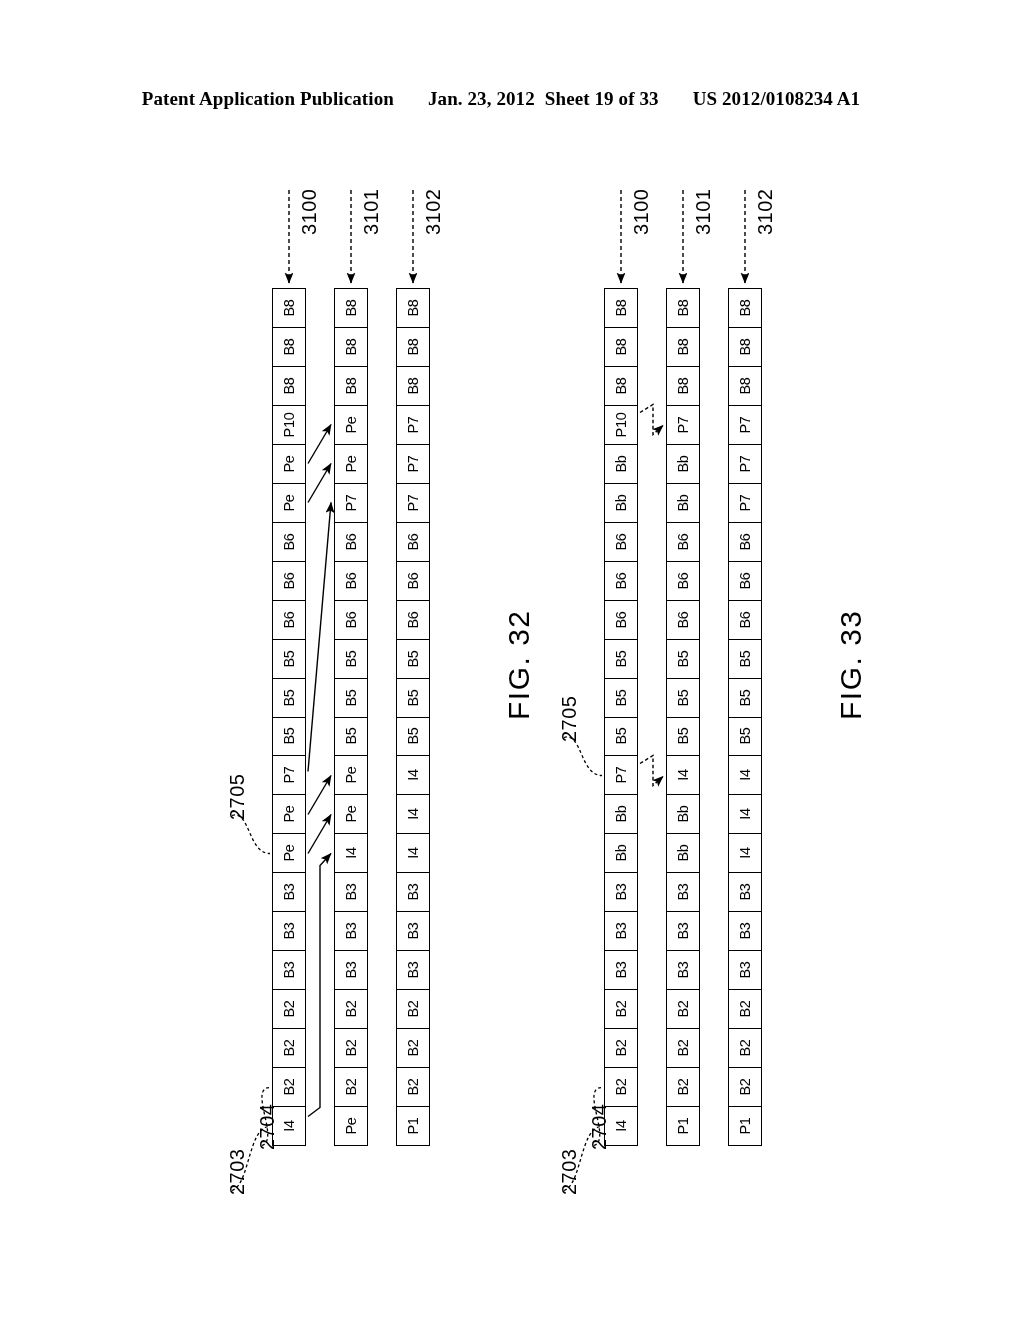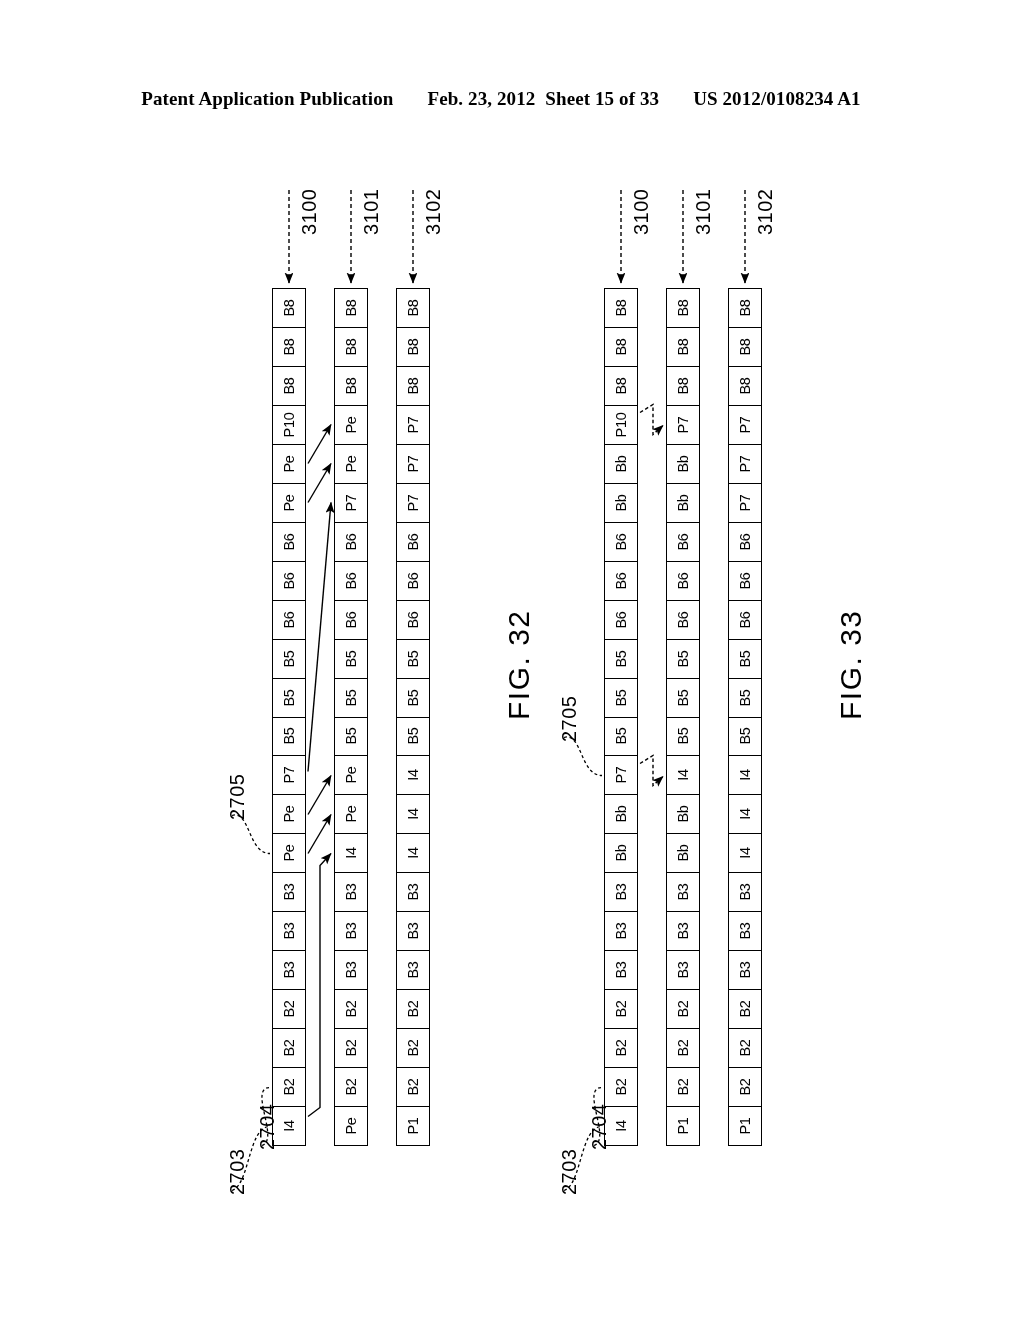--- a/index.html
+++ b/index.html
@@ -111,23 +111,23 @@
     width: 1024px; height: 1320px;
     pointer-events: none;
   }
 </style>
 </head>
 <body>
 
 <div id="pub-header">
   <span class="hdr-seg">Patent Application Publication</span>
   <span class="gap-a"></span>
-  <span class="hdr-seg">Feb. 23, 2012</span>
+  <span class="hdr-seg">Jan. 23, 2012</span>
   <span class="gap-b"></span>
-  <span class="hdr-seg">Sheet 15 of 33</span>
+  <span class="hdr-seg">Sheet 19 of 33</span>
   <span class="gap-c"></span>
   <span class="hdr-seg">US 2012/0108234 A1</span>
 </div>
 
 <div id="figure-canvas">
     <div class="figure-group" style="left: 0px;">
       <div class="strip" style="left: 272px; top: 288px; height: 858px;">
         <div class="cell">
           <span class="cell-text">I4</span>
         </div>

